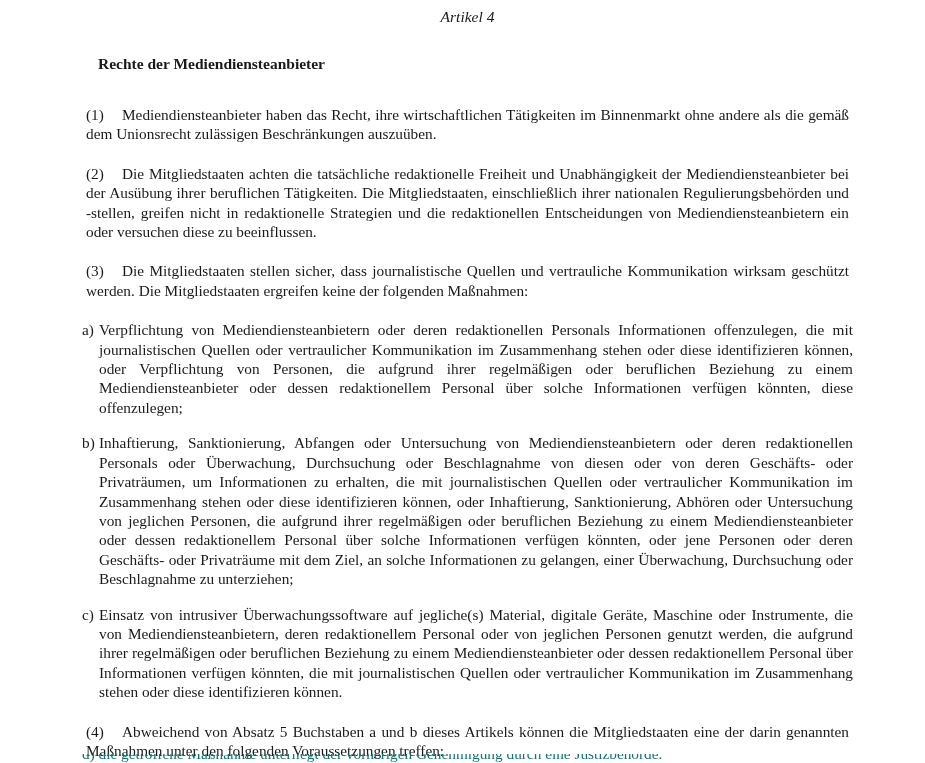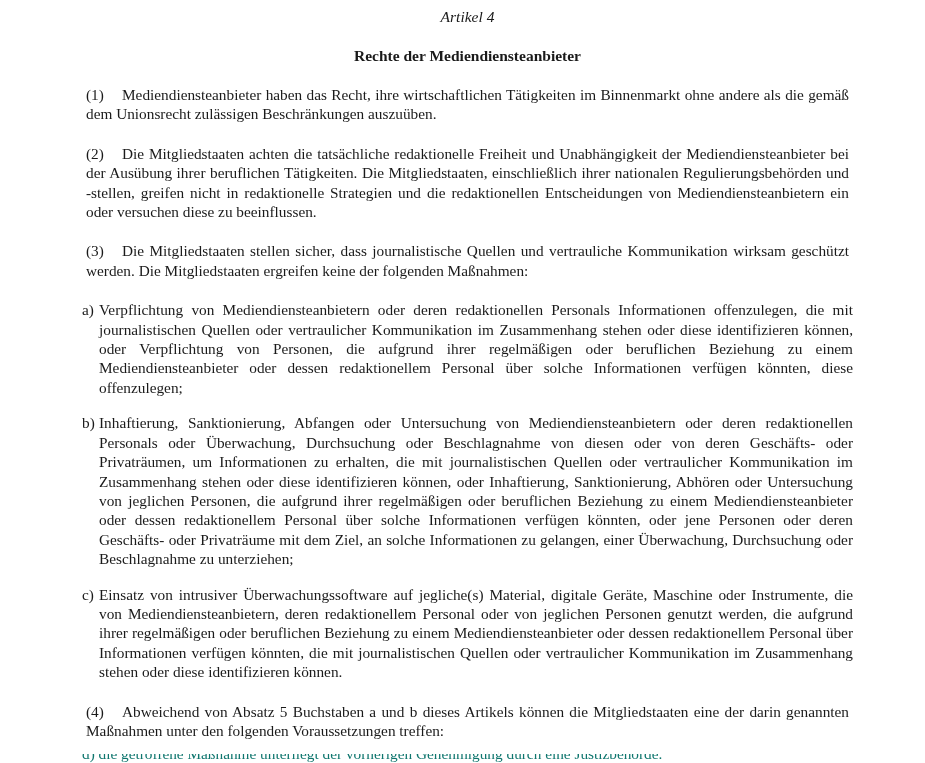--- a/index.html
+++ b/index.html
@@ -29,25 +29,24 @@
   }
   .article-label {
     text-align: center;
     font-style: italic;
     font-size: 15.5px;
     line-height: 18px;
     margin: 8px;
     padding-top: 0px;
   }
   .article-title {
-    text-align: center;
     font-weight: bold;
     font-size: 15.5px;
     line-height: 18px;
-    margin: 0;
+    margin: 16px;
     padding-top: 13px;
     font-family: Liberation Serif, serif;
   }
   p.para {
     margin: 4px;
     padding-top: 16px;
     font-size: 15.3px;
     line-height: 19.4px;
     text-align: justify;
     text-justify: inter-word;

